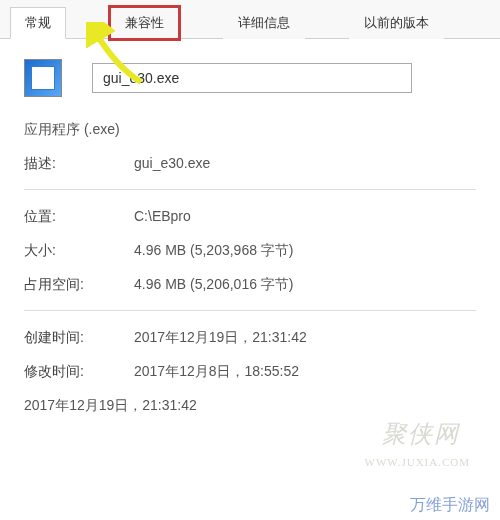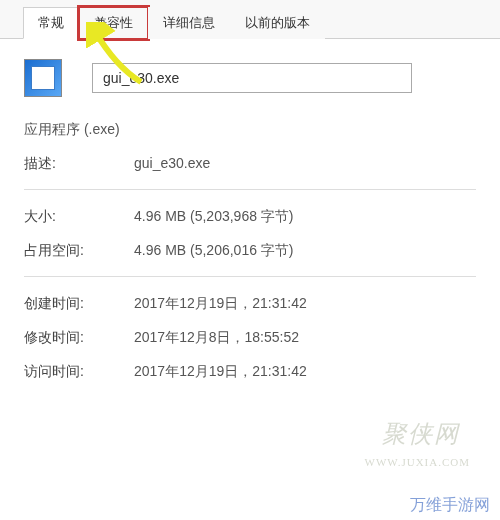--- a/index.html
+++ b/index.html
@@ -10,21 +10,22 @@
       width: 500px;
       height: 520px;
       position: relative;
       overflow: hidden;
     }
     .tabs {
       display: flex;
       border-bottom: 1px solid #d0d0d0;
       background: #f8f8f8;
       padding-top: 6px;
-      padding-left: 23px;
+      padding-left: 10px;
+      gap: 44px;
     }
     .tab {
       padding: 6px 14px;
       font-size: 13px;
       color: #333;
       cursor: pointer;
       border: 1px solid transparent;
       border-bottom: none;
       background: #f8f8f8;
       position: relative;
@@ -161,39 +162,42 @@
     <div class="row-value">应用程序 (.exe)</div>
   </div>
   <div class="row">
     <div class="row-label">描述:</div>
     <div class="row-value">gui_e30.exe</div>
   </div>
 
   <div class="divider"></div>
 
   <div class="row">
+    <div class="row-label">位置:</div>
+    <div class="row-value">C:\EBpro</div>
+  </div>
+  <div class="row">
     <div class="row-label">大小:</div>
     <div class="row-value">4.96 MB (5,203,968 字节)</div>
   </div>
   <div class="row">
     <div class="row-label">占用空间:</div>
     <div class="row-value">4.96 MB (5,206,016 字节)</div>
   </div>
 
   <div class="divider"></div>
 
   <div class="row">
     <div class="row-label">创建时间:</div>
     <div class="row-value">2017年12月19日，21:31:42</div>
   </div>
   <div class="row">
     <div class="row-label">修改时间:</div>
     <div class="row-value">2017年12月8日，18:55:52</div>
   </div>
   <div class="row">
-    <div class="row-label">访问时间:</div>
     <div class="row-value">2017年12月19日，21:31:42</div>
   </div>
 </div>
 
 <div class="watermark-jux">聚侠网</div>
 <div class="watermark-url">WWW.JUXIA.COM</div>
 <div class="watermark-wan">万维手游网</div>
 
 </body></html>

